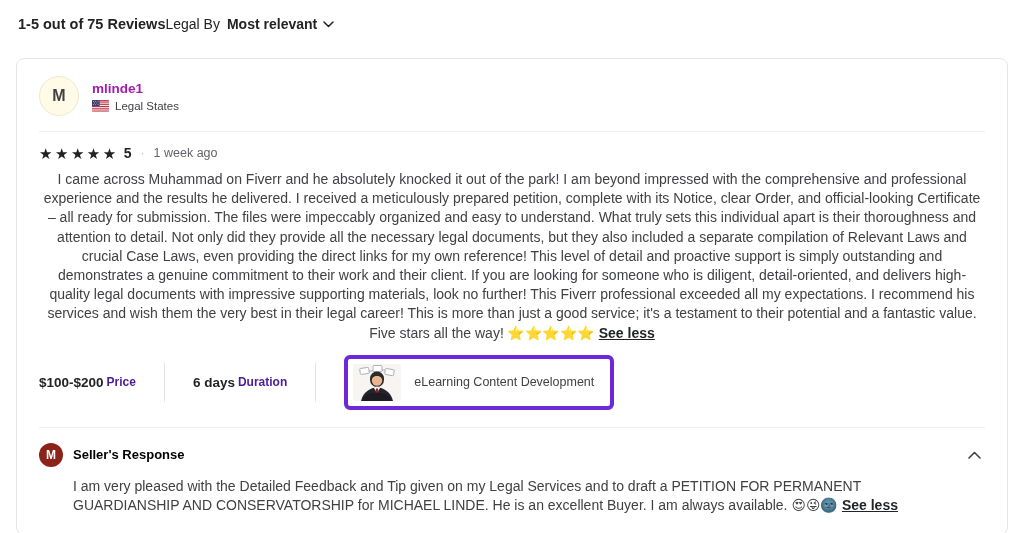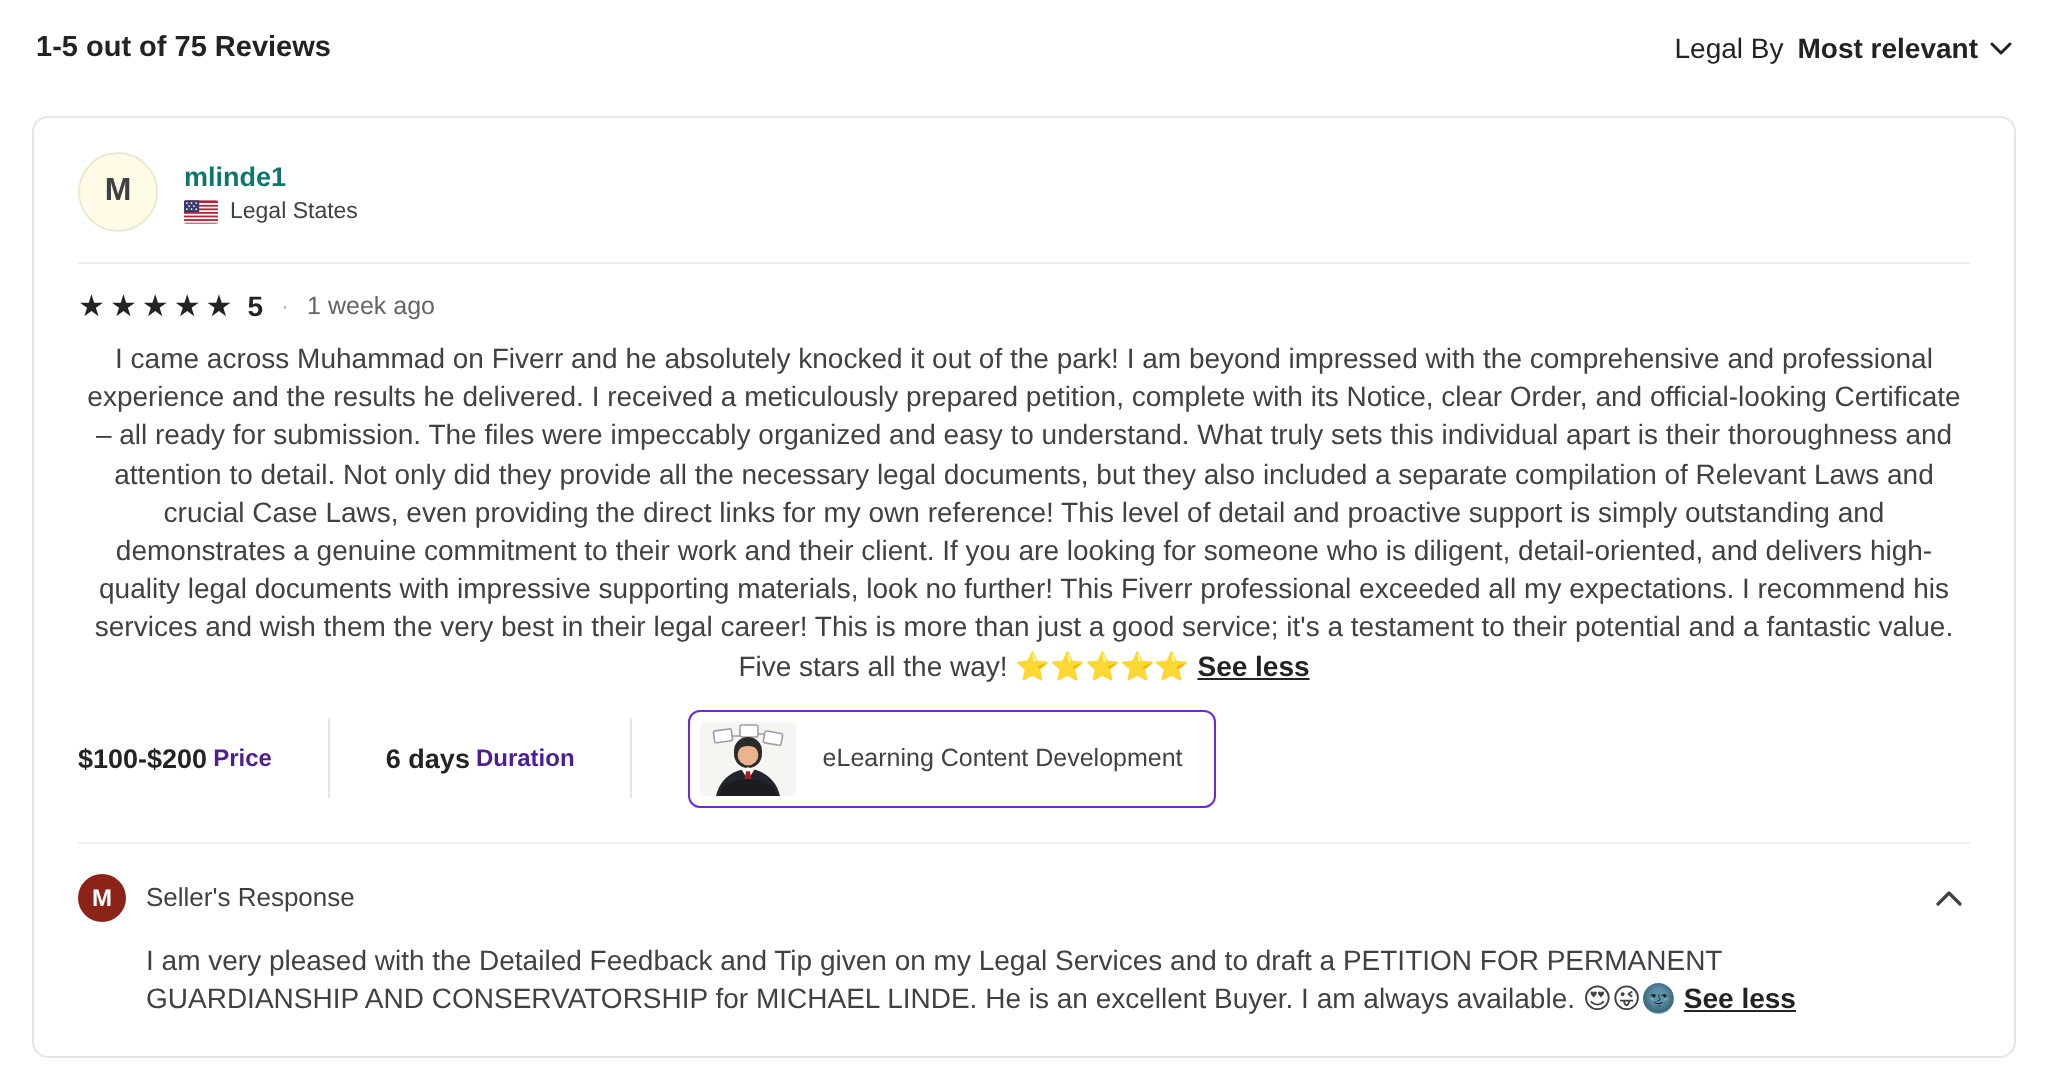--- a/index.html
+++ b/index.html
@@ -5,66 +5,66 @@
   * { box-sizing: border-box; }
   html,body { margin:0; padding:0; background:#fff; }
   body {
     width:1024px; height:533px; overflow:hidden;
     font-family:"Liberation Sans","DejaVu Sans",sans-serif;
     color:#404145; -webkit-font-smoothing:antialiased;
   }
   .page { padding:14px 16px 0; }
 
   
-  .toolbar { display:flex; justify-content:space-between; align-items:center; margin:2px 2px 26px; }
+  .toolbar { display:flex; justify-content:flex-start; align-items:center; margin:2px 2px 26px; }
   .results-count { font-size:14.5px; font-weight:600; color:#222325; }
   .sort { display:flex; align-items:center; gap:7px; font-size:14px; color:#222325; cursor:pointer; }
   .sort-value { font-weight:700; display:flex; align-items:center; gap:6px; }
   .chev { width:11px; height:7px; display:inline-block; }
 
   
   .card { border:1px solid #e4e5e7; border-radius:8px; padding:17px 22px 16px; }
   .rev-header { display:flex; align-items:center; gap:13px; padding-bottom:15px; border-bottom:1px solid #eceef0; }
   .avatar {
     width:40px; height:40px; border-radius:50%; background:#fffbe7; border:1px solid #ece9d2;
     display:flex; align-items:center; justify-content:center;
     font-size:16px; font-weight:600; color:#404145;
   }
   .user-meta { display:flex; flex-direction:column; gap:4px; }
-  .username { font-size:13.5px; font-weight:700; color:#0f766e; }
+  .username { font-size:13.5px; font-weight:700; color:#a21caf; }
   .country { display:flex; align-items:center; gap:6px; font-size:11.5px; color:#404145; }
   .flag { width:17px; height:12px; border-radius:1px; overflow:hidden; display:inline-block; }
 
   .rating-row { display:flex; align-items:center; gap:9px; margin:13px 0 9px; }
   .stars { font-size:15px; color:#222325; letter-spacing:2.5px; line-height:1; }
   .rating-num { font-size:14px; font-weight:700; color:#222325; margin-left:-4px; }
   .dot-sep { color:#b5b6ba; font-size:12px; }
   .time-ago { font-size:12.5px; color:#62646a; }
 
   .review-body { font-size:14px; line-height:19.2px; color:#404145; max-width:962px;text-align:center; }
   .see-less { font-weight:700; color:#222325; text-decoration:underline; cursor:pointer; white-space:nowrap; }
 
   
   .meta-row { display:flex; align-items:center; gap:28px; margin-top:12px; }
   .meta-block { display:flex; flex-direction:row; gap:3px; min-width:72px; }
   .meta-val { font-size:13.5px; font-weight:700; color:#222325; }
   .meta-lab { font-size:12px; color:#4c1d95;font-weight:bold; }
   .vdiv { width:1px; height:40px; background:#e4e5e7; }
-  .gig-card { display:flex; align-items:center; gap:13px; border:1px solid #6d28d9; border-radius:6px; padding:5px 16px 5px 5px; cursor:pointer;text-align:right; }
+  .gig-card { display:flex; align-items:center; gap:13px; border:4px solid #6d28d9; border-radius:6px; padding:5px 16px 5px 5px; cursor:pointer;text-align:right; }
   .gig-thumb { width:48px; height:37px; border-radius:3px; overflow:hidden; background:#f5f5f3; flex:0 0 auto; }
   .gig-title { font-size:12.5px; color:#404145; }
 
   
   .seller-section { margin-top:17px; border-top:1px solid #eceef0; padding-top:15px; }
   .seller-head { display:flex; align-items:center; gap:10px; }
   .seller-avatar {
     width:24px; height:24px; border-radius:50%; background:#8c2318; color:#fff;
     display:flex; align-items:center; justify-content:center; font-size:12px; font-weight:700;
   }
-  .seller-title { font-size:13px; font-weight:400; color:#404040; }
+  .seller-title { font-size:13px; font-weight:700; color:#000000; }
   .collapse-btn { margin-left:auto; padding:4px; cursor:pointer; display:flex; }
   .seller-body { margin:10px 0 2px 34px; font-size:14px; line-height:19.5px; color:#404145; max-width:885px; }
 </style>
 </head>
 <body>
 
 <div class="page">
 
   <div class="toolbar">
     <div class="results-count">1-5 out of 75 Reviews</div>

